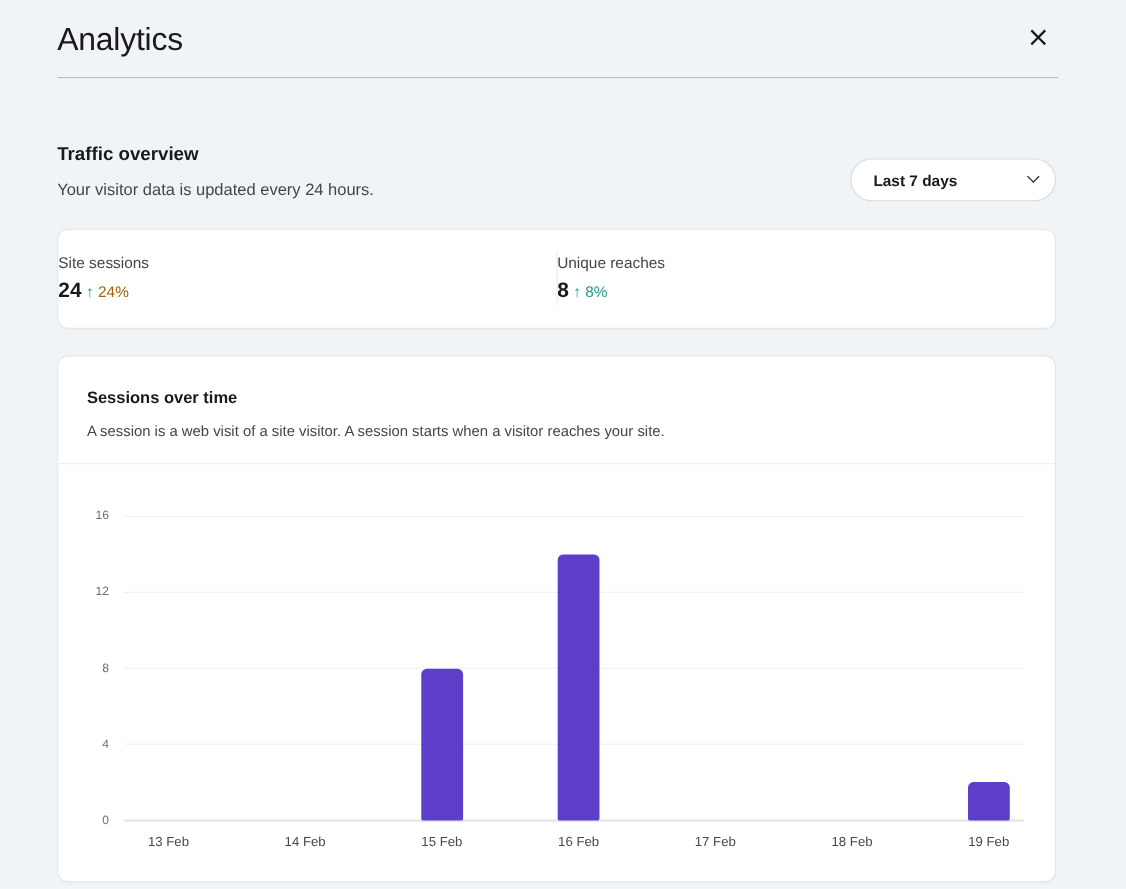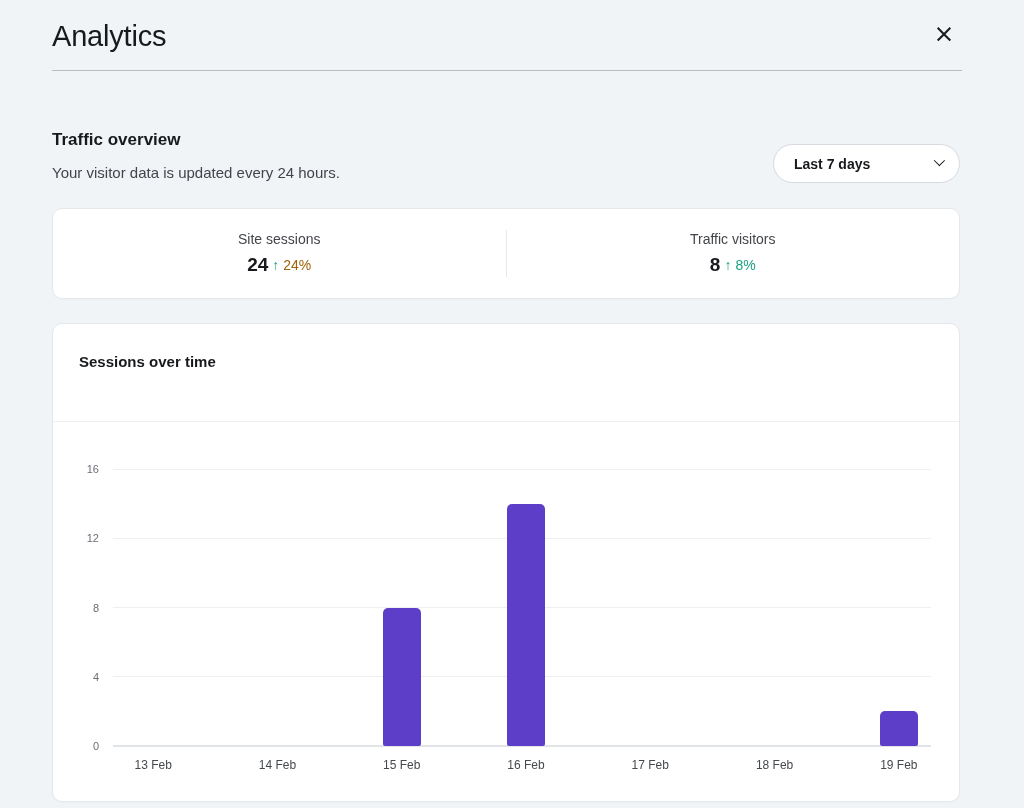--- a/index.html
+++ b/index.html
@@ -52,21 +52,21 @@
   }
 
   
   .stats-card {
     position:absolute; left:52px; top:208px; width:908px; height:91px;
     background:#ffffff; border:1px solid #e5e8eb; border-radius:10px;
     display:flex; align-items:stretch;
     box-shadow:0 1px 2px rgba(20,30,40,0.02);
   }
   .stat {
-    flex:1; display:flex; flex-direction:column; align-items:center; justify-content:center;
+    flex:1; display:flex; flex-direction:column; align-items:flex-start; justify-content:center;
     gap:7px;
   }
   .stat-label { font-size:14px; color:#42454a; }
   .stat-value-row { display:flex; align-items:center; gap:4px; }
   .stat-value { font-size:19px; font-weight:700; color:#17191c; }
   .stat-arrow { font-size:14px; font-weight:400; }
   .stat-change { font-size:14px; }
   .stats-divider { width:1px; background:#e6e9eb; margin:21px 0; }
 
   
@@ -130,31 +130,32 @@
   <div class="stat">
     <div class="stat-label">Site sessions</div>
     <div class="stat-value-row">
       <span class="stat-value">24</span>
       <span class="stat-arrow teal" style="color: rgb(26, 161, 131);">↑</span>
       <span class="stat-change teal" style="color: #a16207;">24%</span>
     </div>
   </div>
   <div class="stats-divider"></div>
   <div class="stat">
-    <div class="stat-label">Traffic visitors</div>
+    <div class="stat-label">Unique reaches</div>
     <div class="stat-value-row">
       <span class="stat-value">8</span>
       <span class="stat-arrow teal" style="color: rgb(26, 161, 131);">↑</span>
       <span class="stat-change teal" style="color: rgb(26, 161, 131);">8%</span>
     </div>
   </div>
 </div>
 
 <div class="sessions-card">
   <h3 class="sessions-heading">Sessions over time</h3>
+  <p class="sessions-description">A session is a web visit of a site visitor. A session starts when a visitor reaches your site.</p>
   <div class="sessions-divider"></div>
 
   <div class="chart-plot">
     <div class="chart-gridlines">
         <div class="gridline baseline" style="top: calc(100% - 1px);"></div>
         <span class="ytick" style="top: 100%;">0</span>
         <div class="gridline" style="top: calc(75% - 0.5px);"></div>
         <span class="ytick" style="top: 75%;">4</span>
         <div class="gridline" style="top: calc(50% - 0.5px);"></div>
         <span class="ytick" style="top: 50%;">8</span>

